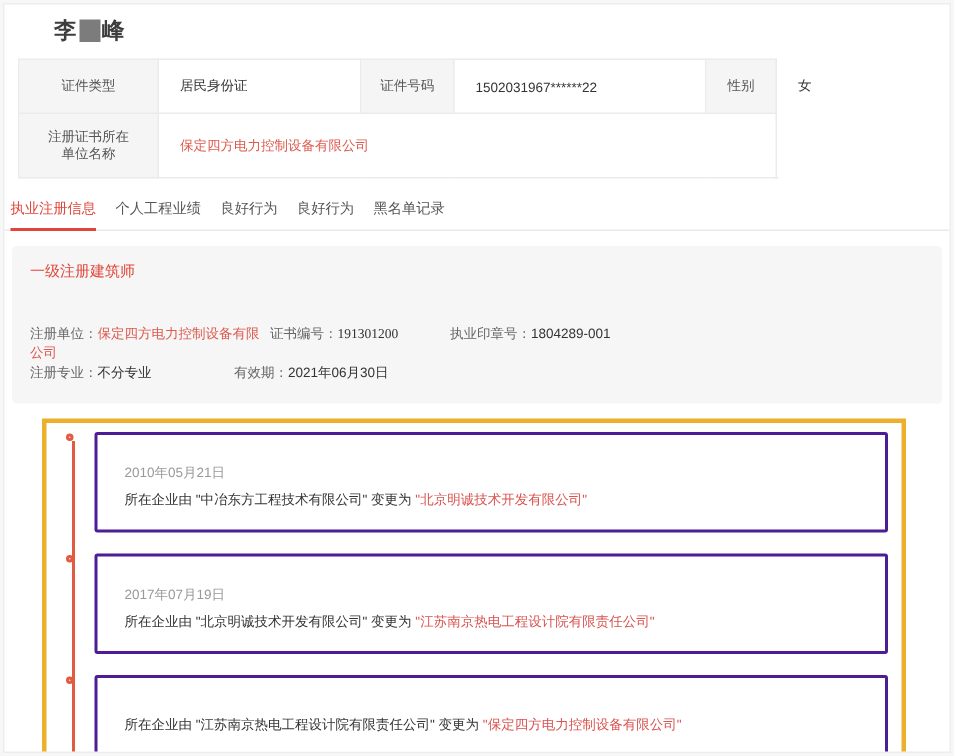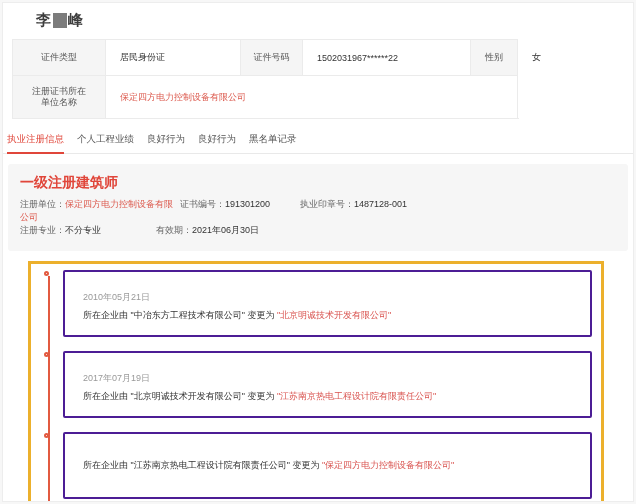--- a/index.html
+++ b/index.html
@@ -31,26 +31,26 @@
     border-bottom:1px solid #e9e9e9; font-size:9.5px; color:#555;
   }
   .tab { position:relative; padding-bottom:7px; cursor:pointer; }
   .tab.active { color:#e0463a; }
   .tab.active::after { content:""; position:absolute; left:0; right:0; bottom:-1px; height:2px; background:#e0463a; }
   
   .gray-panel {
     margin:10px 5px 0 5px; background:#f6f6f6; border-radius:3px;
     padding:10px 12px 12px 12px; font-size:9px;
   }
-  .sec-title { font-size:14px; font-weight:bold; color:#e0463a; margin-bottom:6px; }
+  .sec-title { font-size:10px; font-weight:normal; color:#e0463a; margin-bottom:28px; }
   .f-row { display:flex; margin-bottom:0; }
   .f-row:last-child { margin-bottom:2px; }
   .f-lbl { color:#666; }
   .f-val { color:#333; }
-  .c1 { width:160px; } .c2 { width:120px; } .c1b { width:136px; }
+  .c1 { width:160px; } .c2 { width:120px;font-family:Liberation Serif, serif; } .c1b { width:136px; }
   
   .timeline-wrap { margin:10px 0 0 25px; width:576px; }
   .gold-box {
     border:3px solid #ecb02c; position:relative;
     padding:6px 9px 8px 32px; min-height:248px;
   }
   .rail { position:absolute; left:17px; top:12px; width:2px; height:calc(100% + 2px); background:#e25a40; }
   .entry { position:relative; margin-bottom:14px; }
   .entry:last-child { margin-bottom:0; }
   .dot {
@@ -99,21 +99,21 @@
     <span class="tab">良好行为</span>
     <span class="tab">良好行为</span>
     <span class="tab">黑名单记录</span>
   </div>
 
   <div class="gray-panel">
     <div class="sec-title">一级注册建筑师</div>
     <div class="f-row">
       <div class="c1"><span class="f-lbl">注册单位：</span><span class="red-link">保定四方电力控制设备有限公司</span></div>
       <div class="c2"><span class="f-lbl">证书编号：</span><span class="f-val">191301200</span></div>
-      <div><span class="f-lbl">执业印章号：</span><span class="f-val">1487128-001</span></div>
+      <div><span class="f-lbl">执业印章号：</span><span class="f-val">1804289-001</span></div>
     </div>
     <div class="f-row">
       <div class="c1b"><span class="f-lbl">注册专业：</span><span class="f-val">不分专业</span></div>
       <div><span class="f-lbl">有效期：</span><span class="f-val">2021年06月30日</span></div>
     </div>
   </div>
 
   <div class="timeline-wrap">
     <div class="gold-box">
       <div class="rail"></div>

